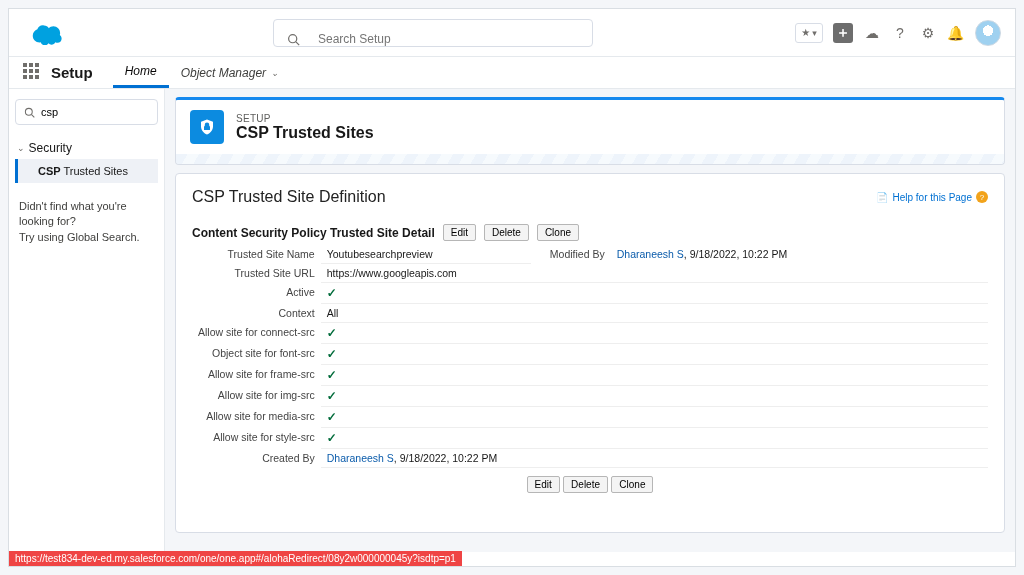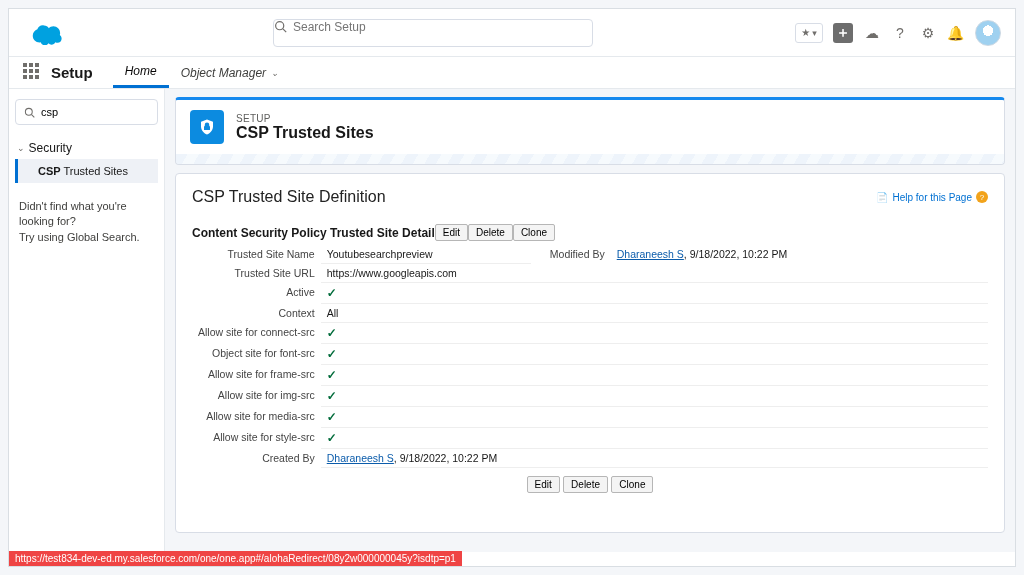--- a/index.html
+++ b/index.html
@@ -2,21 +2,21 @@
 <html><head>
 <meta charset="utf-8">
 <style>
   * { box-sizing: border-box; margin: 0; padding: 0; font-family: -apple-system, "Salesforce Sans", Arial, sans-serif; }
   body { background: #f4f6f9; font-size: 12px; color: #181818; }
   .frame { border: 1px solid #d9dee3; margin: 8px; background: #fff; width: 1008px; height: 559px; position: relative; overflow: hidden; }
   
   .topbar { height: 48px; display: flex; align-items: center; padding: 0 14px; border-bottom: 1px solid #e5e9ed; }
   .cloud-logo { width: 36px; height: 24px; margin-left: 6px; margin-right: 20px; }
   .spacer-flex { flex: 1; }
-  .search-setup { display:flex; align-items:flex-start; gap:6px; border:1px solid #d8dde6; border-radius:4px; height:28px; width:320px; padding:0 0; margin: 0 auto; color:#706e6b;}
+  .search-setup { display:flex; align-items:flex-end; gap:18px; border:1px solid #d8dde6; border-radius:4px; height:28px; width:320px; padding:0 13px; margin: 0 auto; color:#706e6b;}
   .search-setup input { border:none; outline:none; font-size:12px; flex:1; background:transparent; }
   .top-icons { display:flex; align-items:center; gap:10px; margin-left: 14px; }
   .tic { width:18px; height:18px; display:flex; align-items:center; justify-content:center; color:#706e6b; font-size:14px; cursor:pointer;}
   .star-box { width:28px; height:20px; border:1px solid #d8dde6; border-radius:3px; display:flex; align-items:center; justify-content:center; font-size:10px; color:#706e6b; gap:2px;}
   .plus-box { width:20px; height:20px; border-radius:3px; background:#6d6d6d; color:#fff; display:flex; align-items:center; justify-content:center; font-weight:bold; font-size:14px;}
   .avatar { width:26px; height:26px; border-radius:50%; background: radial-gradient(circle at 50% 40%, #fff 0 28%, #9fd1f0 28% 100%); border:1px solid #c9d7e3;}
   
   .tabsrow { height:32px; border-bottom:1px solid #e5e9ed; display:flex; align-items:stretch; padding-left:12px; }
   .waffle { width:20px; height:20px; margin:6px 8px 0 2px; display:grid; grid-template-columns:repeat(3,4px); grid-template-rows:repeat(3,4px); gap:2px;}
   .waffle span { background:#706e6b; }
@@ -39,31 +39,31 @@
   .hdr-inner { padding:10px 14px; display:flex; align-items:center; gap:12px; background:#fff;}
   .hdr-icon { width:34px; height:34px; border-radius:4px; background:#0c8be0; display:flex; align-items:center; justify-content:center;}
   .hdr-text .eyebrow { font-size:10px; color:#5e5e5c; letter-spacing:.3px;}
   .hdr-text .title { font-size:16px; font-weight:700;}
   .pattern-row { height:10px; background: repeating-linear-gradient(120deg,#eef4fb 0 10px,#f6fafd 10px 20px);}
   
   .body-card { background:#fff; border:1px solid #d8dde6; border-radius:4px; padding:14px 16px 17px 16px; min-height:360px; }
   .classic-title-row { display:flex; justify-content:space-between; align-items:center; }
   .classic-title { font-size:16px; font-weight:500; color:#222;}
   .help-link { font-size:10px; color:#0070d2; cursor:pointer; display:flex; align-items:center; gap:4px;}
-  .section-hdr-row { display:flex; align-items:center; margin-top:18px;}
+  .section-hdr-row { display:flex; align-items:center; gap:8px; margin-top:18px;}
   .section-hdr { font-size:12px; font-weight:700;}
   .btn { font-size:10px; padding:2px 7px; border:1px solid #b6b6b6; background:#f4f4f4; cursor:pointer; border-radius:2px;}
   .detail-table { width:100%; margin-top:4px; border-collapse:collapse;}
   .detail-table td { padding:3px 6px; vertical-align:top; font-size:10.5px;}
   .detail-table td.label { text-align:right; color:#444; width:120px; font-weight:400; white-space:nowrap;}
   .detail-table td.val { border-bottom:1px solid #eee; width:210px;}
   .detail-table td.label2 { text-align:right; color:#444; width:80px;}
   .detail-table td.val2 { }
   .chk { color:#006b3a; font-weight:bold; font-size:12px;}
-  .link { color:#0b5cab; text-decoration:underline; cursor:pointer;}
+  .link { color:#0b5cab; cursor:pointer;}
   .btn-row-center { text-align:center; margin-top:8px;}
   
   .statusbar { position:absolute; bottom:0; left:0; background:#ef4444; color:#fff; font-size:10px; padding:2px 6px;}
 </style>
 </head>
 <body>
 
 <div class="frame">
 
   <div class="topbar">

